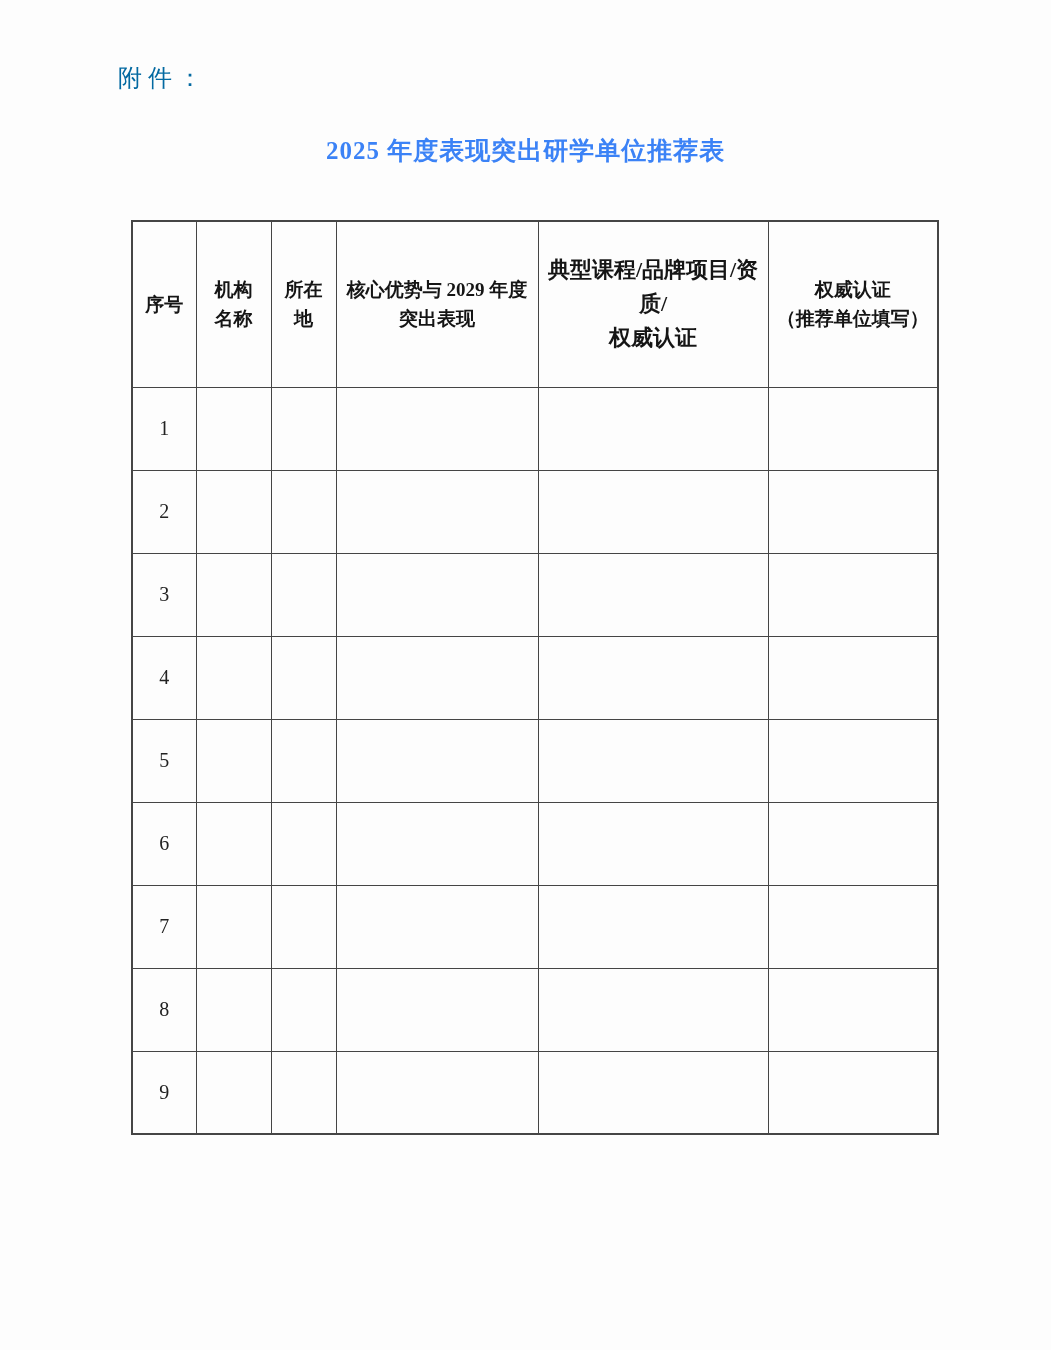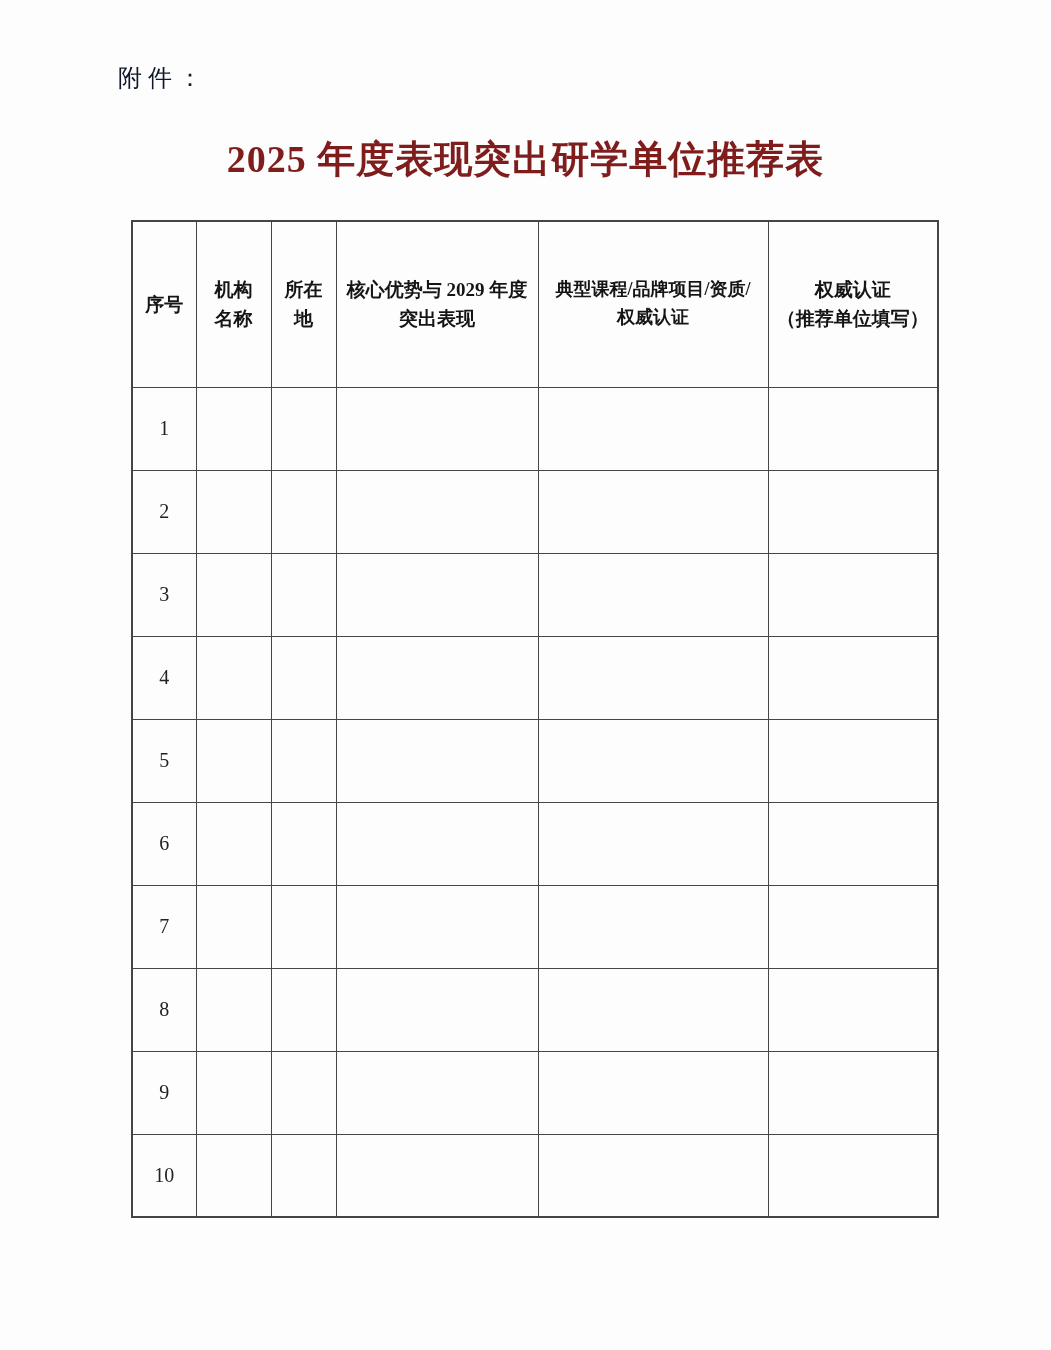--- a/index.html
+++ b/index.html
@@ -17,32 +17,32 @@
     color: var(--text);
     font-family: "Liberation Serif", "DejaVu Serif", serif;
     overflow: hidden;
   }
   .attachment-label {
     position: absolute;
     left: 118px;
     top: 62px;
     font-size: 24px;
     letter-spacing: 6px;
-    color: #0f172a;
+    color: #0369a1;
   }
   .doc-title {
     position: absolute;
     left: 0;
     top: 134px;
     width: 100%;
     text-align: center;
-    font-size: 38px;
+    font-size: 25px;
     font-weight: bold;
     letter-spacing: 1px;
-    color: #7f1d1d;
+    color: #3b82f6;
   }
   table.rec-table {
     position: absolute;
     left: 131px;
     top: 220px;
     width: 806px;
     border-collapse: collapse;
     table-layout: fixed;
     border: 2px solid var(--border);
   }
@@ -55,21 +55,21 @@
   }
   table.rec-table th {
     height: 166px;
     font-size: 19px;
     font-weight: bold;
     line-height: 1.55;
     white-space: pre-line;
     padding: 0 3px;
     color: #151515;
   }
-  table.rec-table th.th-courses { font-size: 18px; margin-left: 22px; }
+  table.rec-table th.th-courses { font-size: 22px; margin-left: 22px; }
   table.rec-table td {
     height: 83px;
     font-size: 20px;
     color: #222;
   }
   col.c-no       { width: 64px; }
   col.c-org-name { width: 75px; }
   col.c-location { width: 65px; }
   col.c-advantages { width: 202px; }
   col.c-courses  { width: 230px; }
@@ -173,23 +173,15 @@
           <td></td>
         </tr>
         <tr>
           <td>9</td>
           <td></td>
           <td></td>
           <td></td>
           <td></td>
           <td></td>
         </tr>
-        <tr>
-          <td>10</td>
-          <td></td>
-          <td></td>
-          <td></td>
-          <td></td>
-          <td></td>
-        </tr>
       </tbody>
   </table>
 </div>
 
 </body></html>

